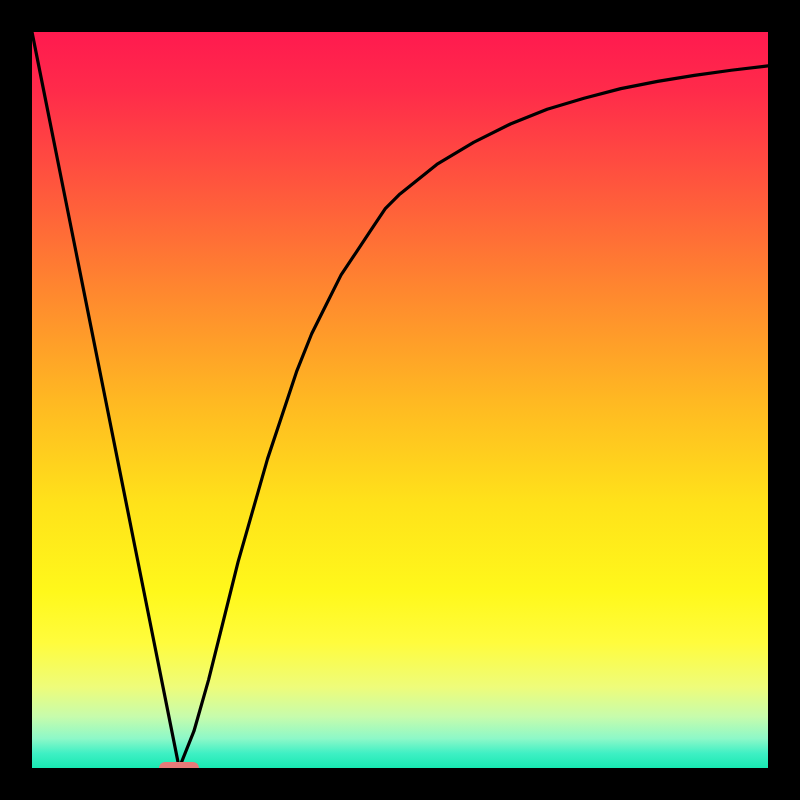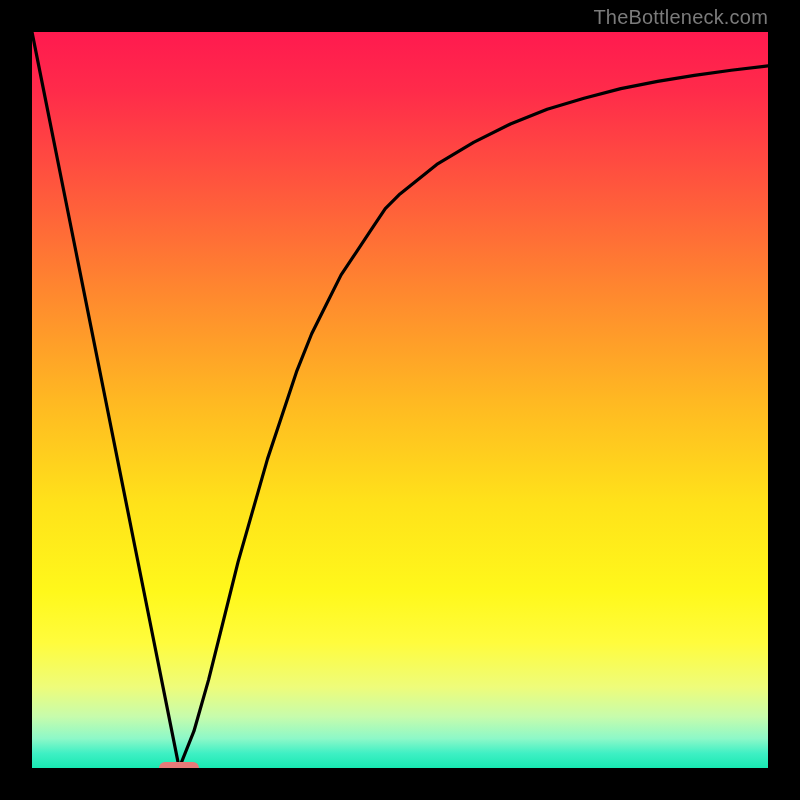--- a/index.html
+++ b/index.html
@@ -81,21 +81,20 @@
 </head>
 <body>
 
 <div class="canvas">
 
   <div class="black-frame frame-top"></div>
   <div class="black-frame frame-left"></div>
   <div class="black-frame frame-right"></div>
   <div class="black-frame frame-bottom"></div>
 
-  <div class="watermark">TheBottleneck.com</div>
 
   <div class="plot-area">
     <div class="gradient-bg"></div>
 
     <svg class="curve" viewBox="0 0 736 736" preserveAspectRatio="none">
       <path id="curve-path" d="M0.00 0.00 L14.72 73.60 L29.44 147.20 L44.16 220.80 L58.88 294.40 L73.60 368.00 L88.32 441.60 L103.04 515.20 L117.76 588.80 L132.48 662.40 L147.20 736.00 L161.92 699.20 L176.64 647.68 L191.36 588.80 L206.08 529.92 L220.80 478.40 L235.52 426.88 L250.24 382.72 L264.96 338.56 L279.68 301.76 L294.40 272.32 L309.12 242.88 L323.84 220.80 L338.56 198.72 L353.28 176.64 L368.00 161.92 L404.80 132.48 L441.60 110.40 L478.40 92.00 L515.20 77.28 L552.00 66.24 L588.80 56.67 L625.60 49.31 L662.40 43.42 L699.20 38.27 L736.00 33.86" fill="none" stroke="#000" stroke-width="3.2" stroke-linejoin="round" stroke-linecap="round"></path>
     </svg>
 
     <div class="marker" id="opt-marker" style="width: 40.48px; height: 11.04px; left: 126.96px; top: 730.48px; background: rgb(231, 122, 121);"></div>
   </div>

